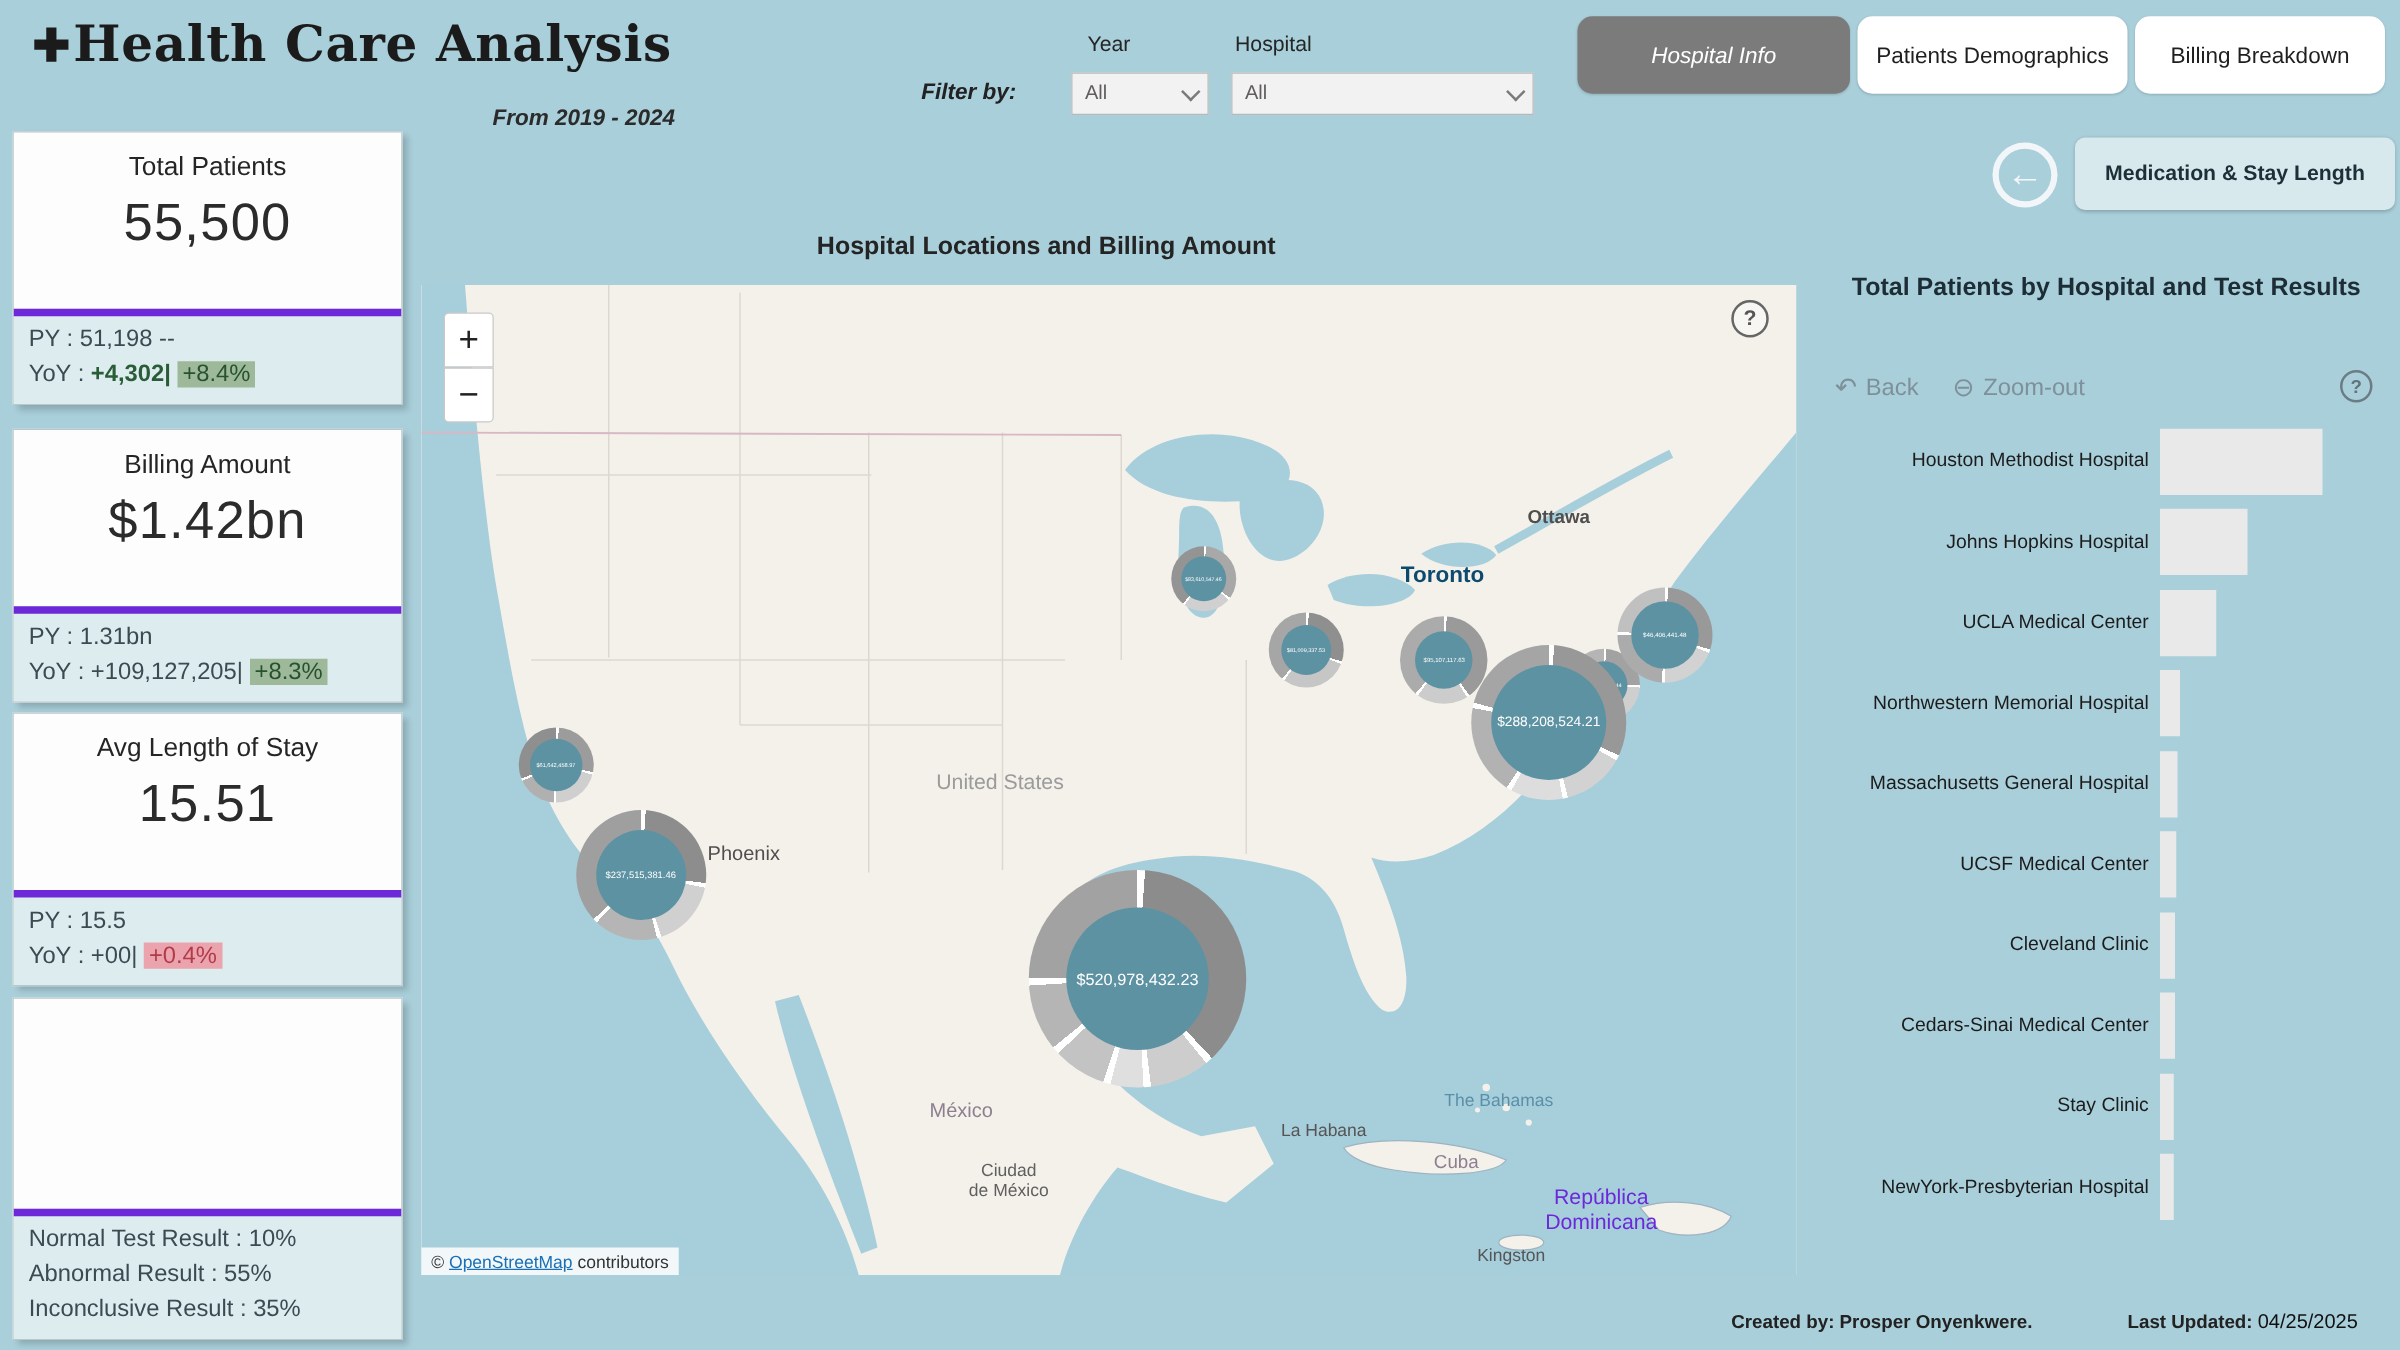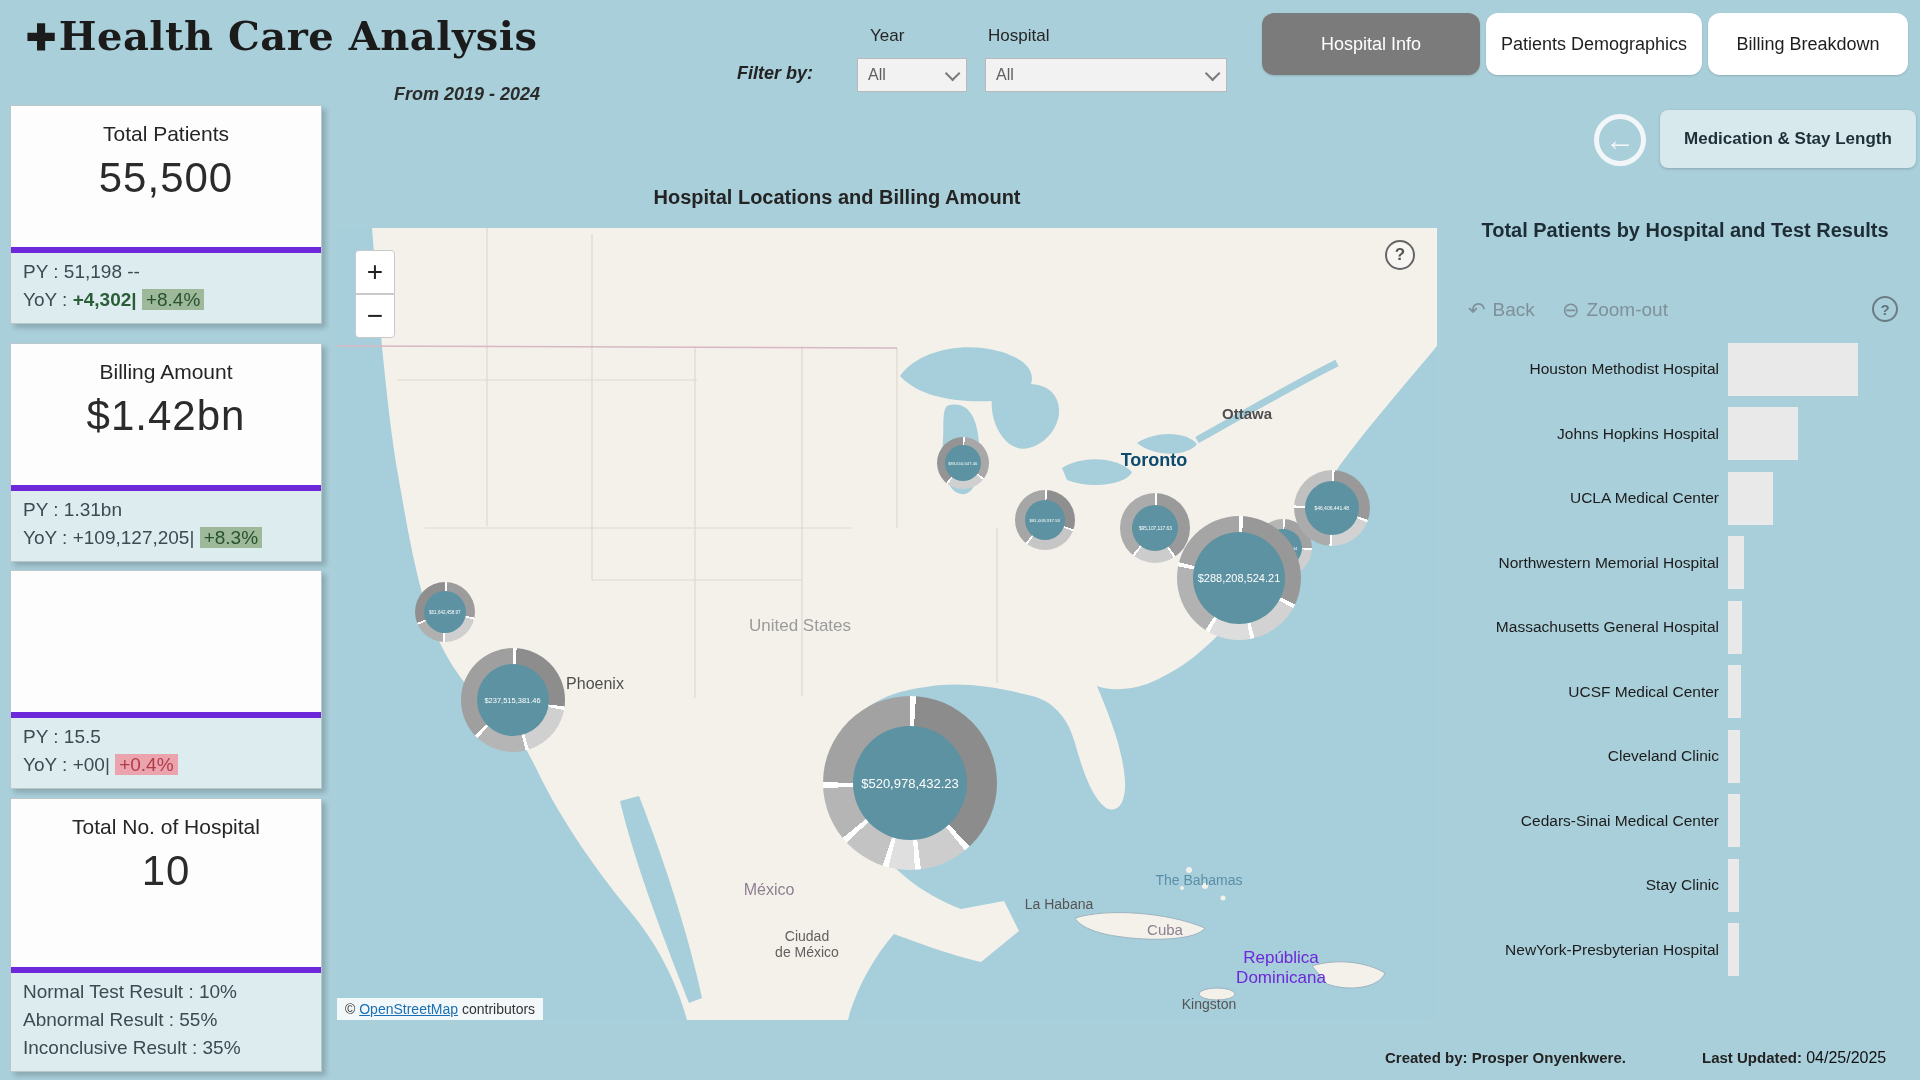--- a/index.html
+++ b/index.html
@@ -13,21 +13,21 @@
   .app-subtitle { left:300px; top:84px; width:240px; text-align:right; font-style:italic; font-weight:bold; font-size:18px; color:#2b2b2b; }
 
   .filter-label { left:737px; top:63px; font-style:italic; font-weight:bold; font-size:18px; color:#222; }
   .dd-label { font-size:17px; color:#252525; }
   .dropdown { background:#f2f2f2; border:1px solid #b9b9b9; color:#605e5c; font-size:16px;
               display:flex; align-items:center; justify-content:space-between; padding:0 10px; }
   .chev { width:11px; height:11px; border-right:2px solid #7a7a7a; border-bottom:2px solid #7a7a7a; transform:rotate(45deg) translateY(-3px); }
 
   .tab { top:13px; height:62px; border-radius:12px; display:flex; align-items:center; justify-content:center;
          font-size:18px; background:#ffffff; color:#1f1f1f; cursor:pointer; box-shadow:0 1px 2px rgba(0,0,0,.15); }
-  .tab-active { background:#7b7b7b; color:#ffffff; }
+  .tab-active { background:#7b7b7b; color:#ffffff;font-style:italic; }
 
   .back-circle { left:1594px; top:114px; width:52px; height:52px; border-radius:50%; border:5px solid #f2f6f8;
                  display:flex; align-items:center; justify-content:center; color:#f2f6f8; font-size:30px; font-weight:bold; }
   .med-btn { left:1660px; top:110px; width:256px; height:58px; background:#d8e9ee; border-radius:8px;
              display:flex; align-items:center; justify-content:center; font-size:17px; font-weight:bold; color:#1d3038;
              box-shadow:0 1px 3px rgba(0,0,0,.2); }
 
   
   .card { left:10px; width:312px; background:#fdfdfd; border:1px solid #b9c7ca; box-shadow:4px 4px 5px rgba(0,0,0,.18); }
   .card-top { text-align:center; padding-top:16px; }
@@ -112,31 +112,31 @@
     <div class="card-title">Billing Amount</div>
     <div class="card-value">$1.42bn</div>
   </div>
   <div class="card-bottom">
     <div class="card-line">PY : 1.31bn</div>
     <div class="card-line"><span>YoY : </span><span>+109,127,205|</span> <span class="pct-up">+8.3%</span></div>
   </div>
 </div>
 
 <div class="abs card" style="top:570px;height:219px;">
+  <div class="card-top">
+    <div class="card-title">Avg Length of Stay</div>
+    <div class="card-value">15.51</div>
+  </div>
   <div class="card-bottom">
     <div class="card-line">PY : 15.5</div>
     <div class="card-line"><span>YoY : </span><span>+00|</span> <span class="pct-down">+0.4%</span></div>
   </div>
 </div>
 
 <div class="abs card" style="top:798px;height:274px;">
-  <div class="card-top">
-    <div class="card-title">Total No. of Hospital</div>
-    <div class="card-value">10</div>
-  </div>
   <div class="card-bottom">
     <div class="card-line">Normal Test Result : 10%</div>
     <div class="card-line">Abnormal Result : 55%</div>
     <div class="card-line">Inconclusive Result : 35%</div>
   </div>
 </div>
 
 <div class="abs map-title">Hospital Locations and Billing Amount</div>
 
 <div class="abs map">

